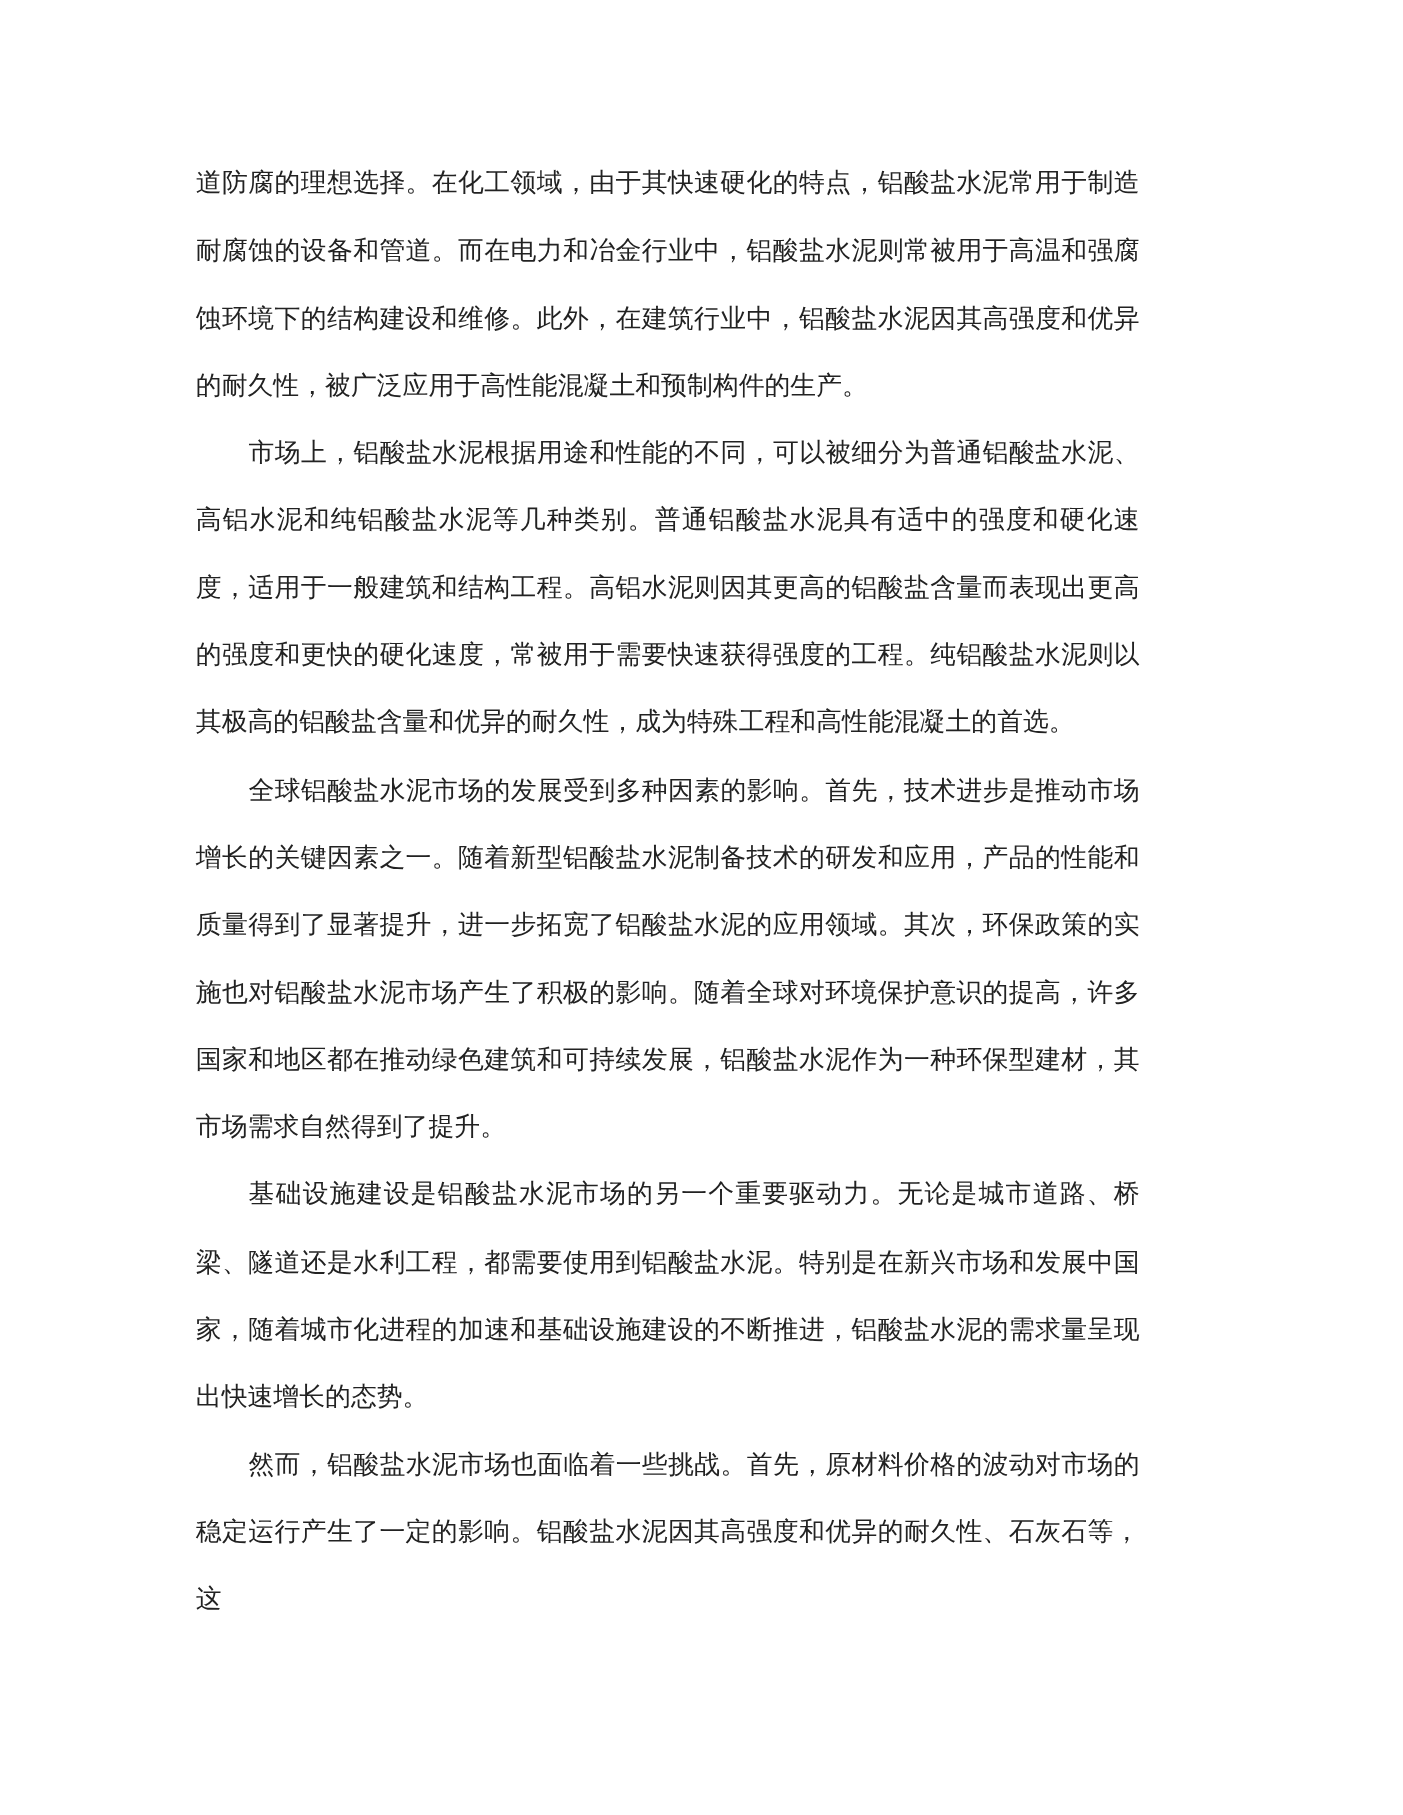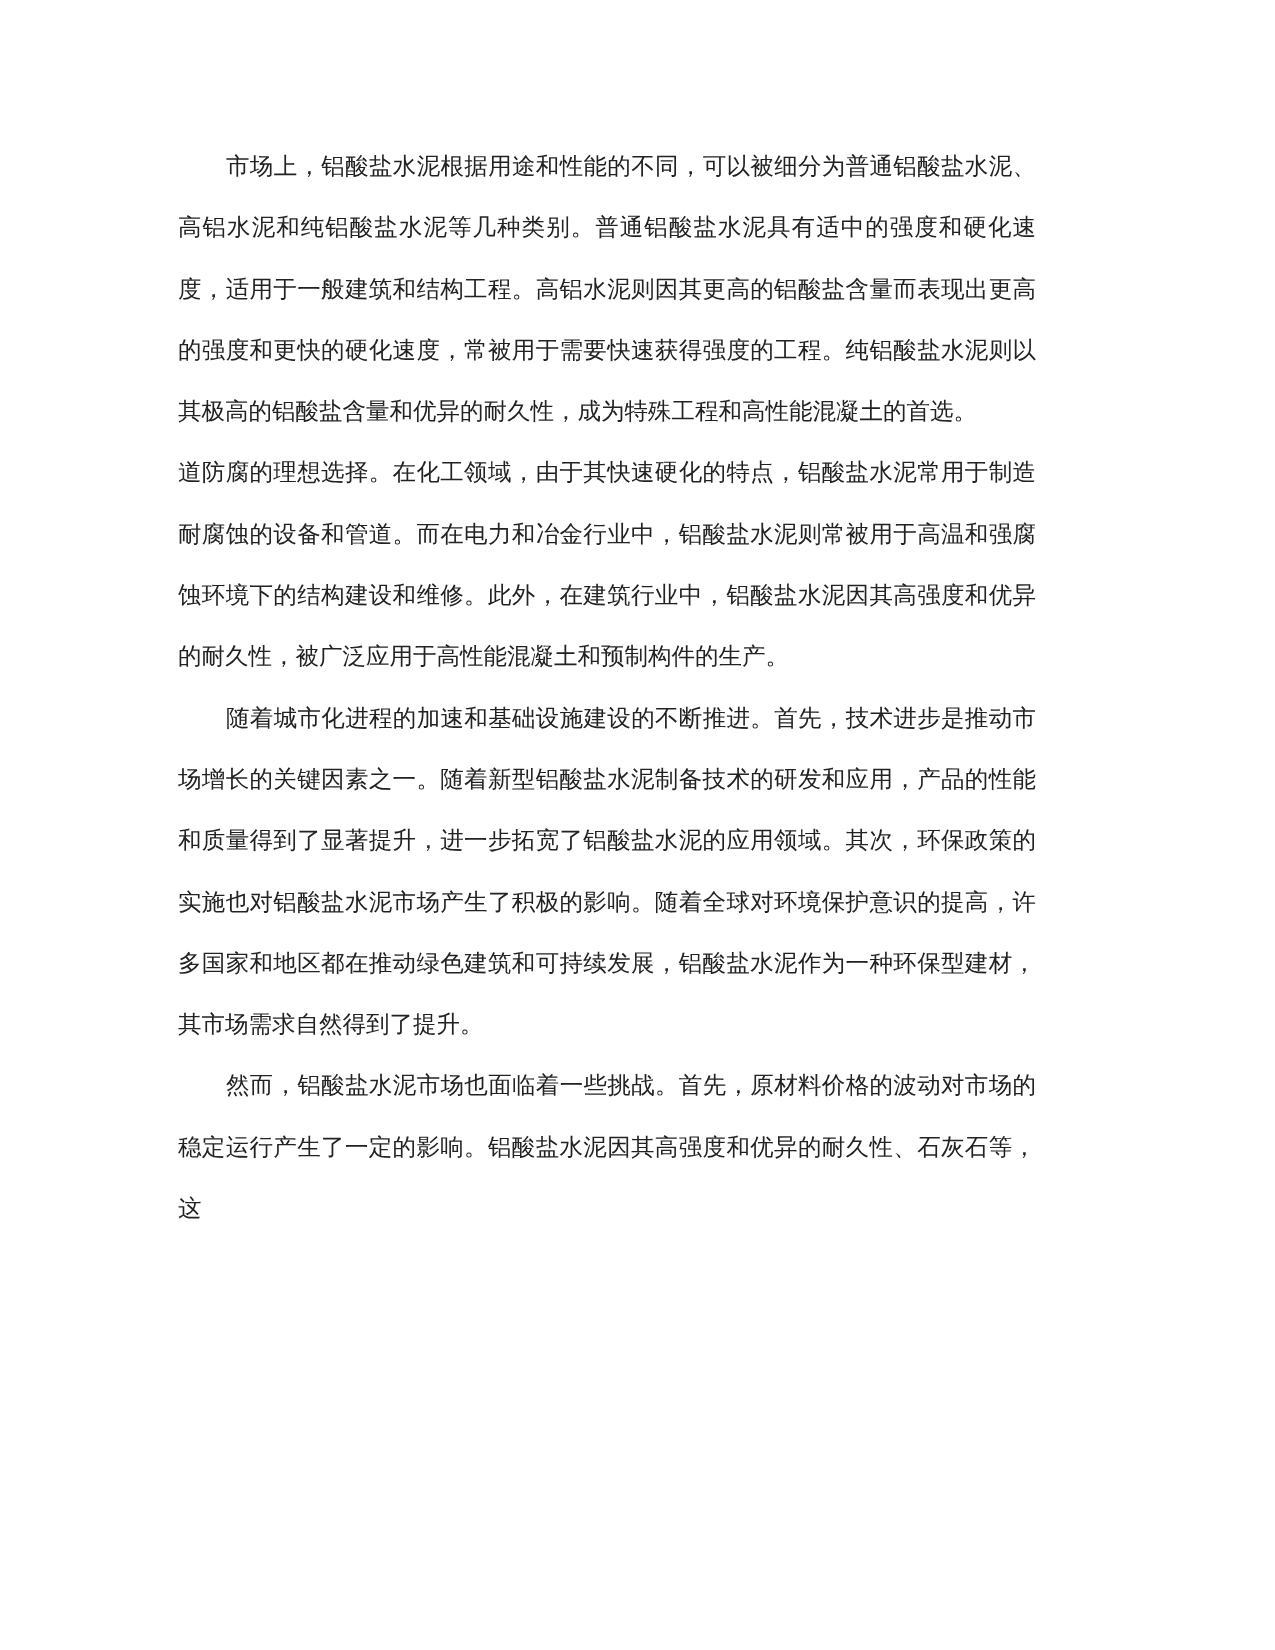--- a/index.html
+++ b/index.html
@@ -16,17 +16,18 @@
     text-align: justify;
   }
   .para { margin: 0; padding: 0; }
   .indent { text-indent: 48px; }
   .cont { text-indent: 0; }
 </style>
 </head>
 <body>
 
 <div class="page">
+  <p class="para cont">道防腐的理想选择。在化工领域，由于其快速硬化的特点，铝酸盐水泥常用于制造耐腐蚀的设备和管道。而在电力和冶金行业中，铝酸盐水泥则常被用于高温和强腐蚀环境下的结构建设和维修。此外，在建筑行业中，铝酸盐水泥因其高强度和优异的耐久性，被广泛应用于高性能混凝土和预制构件的生产。</p>
   <p class="para indent">市场上，铝酸盐水泥根据用途和性能的不同，可以被细分为普通铝酸盐水泥、高铝水泥和纯铝酸盐水泥等几种类别。普通铝酸盐水泥具有适中的强度和硬化速度，适用于一般建筑和结构工程。高铝水泥则因其更高的铝酸盐含量而表现出更高的强度和更快的硬化速度，常被用于需要快速获得强度的工程。纯铝酸盐水泥则以其极高的铝酸盐含量和优异的耐久性，成为特殊工程和高性能混凝土的首选。</p>
-  <p class="para cont">道防腐的理想选择。在化工领域，由于其快速硬化的特点，铝酸盐水泥常用于制造耐腐蚀的设备和管道。而在电力和冶金行业中，铝酸盐水泥则常被用于高温和强腐蚀环境下的结构建设和维修。此外，在建筑行业中，铝酸盐水泥因其高强度和优异的耐久性，被广泛应用于高性能混凝土和预制构件的生产。</p>
-  <p class="para indent">随着城市化进程的加速和基础设施建设的不断推进。首先，技术进步是推动市场增长的关键因素之一。随着新型铝酸盐水泥制备技术的研发和应用，产品的性能和质量得到了显著提升，进一步拓宽了铝酸盐水泥的应用领域。其次，环保政策的实施也对铝酸盐水泥市场产生了积极的影响。随着全球对环境保护意识的提高，许多国家和地区都在推动绿色建筑和可持续发展，铝酸盐水泥作为一种环保型建材，其市场需求自然得到了提升。</p>
+  <p class="para indent">全球铝酸盐水泥市场的发展受到多种因素的影响。首先，技术进步是推动市场增长的关键因素之一。随着新型铝酸盐水泥制备技术的研发和应用，产品的性能和质量得到了显著提升，进一步拓宽了铝酸盐水泥的应用领域。其次，环保政策的实施也对铝酸盐水泥市场产生了积极的影响。随着全球对环境保护意识的提高，许多国家和地区都在推动绿色建筑和可持续发展，铝酸盐水泥作为一种环保型建材，其市场需求自然得到了提升。</p>
+  <p class="para indent">基础设施建设是铝酸盐水泥市场的另一个重要驱动力。无论是城市道路、桥梁、隧道还是水利工程，都需要使用到铝酸盐水泥。特别是在新兴市场和发展中国家，随着城市化进程的加速和基础设施建设的不断推进，铝酸盐水泥的需求量呈现出快速增长的态势。</p>
   <p class="para indent">然而，铝酸盐水泥市场也面临着一些挑战。首先，原材料价格的波动对市场的稳定运行产生了一定的影响。铝酸盐水泥因其高强度和优异的耐久性、石灰石等，这</p>
 </div>
 
 </body></html>

